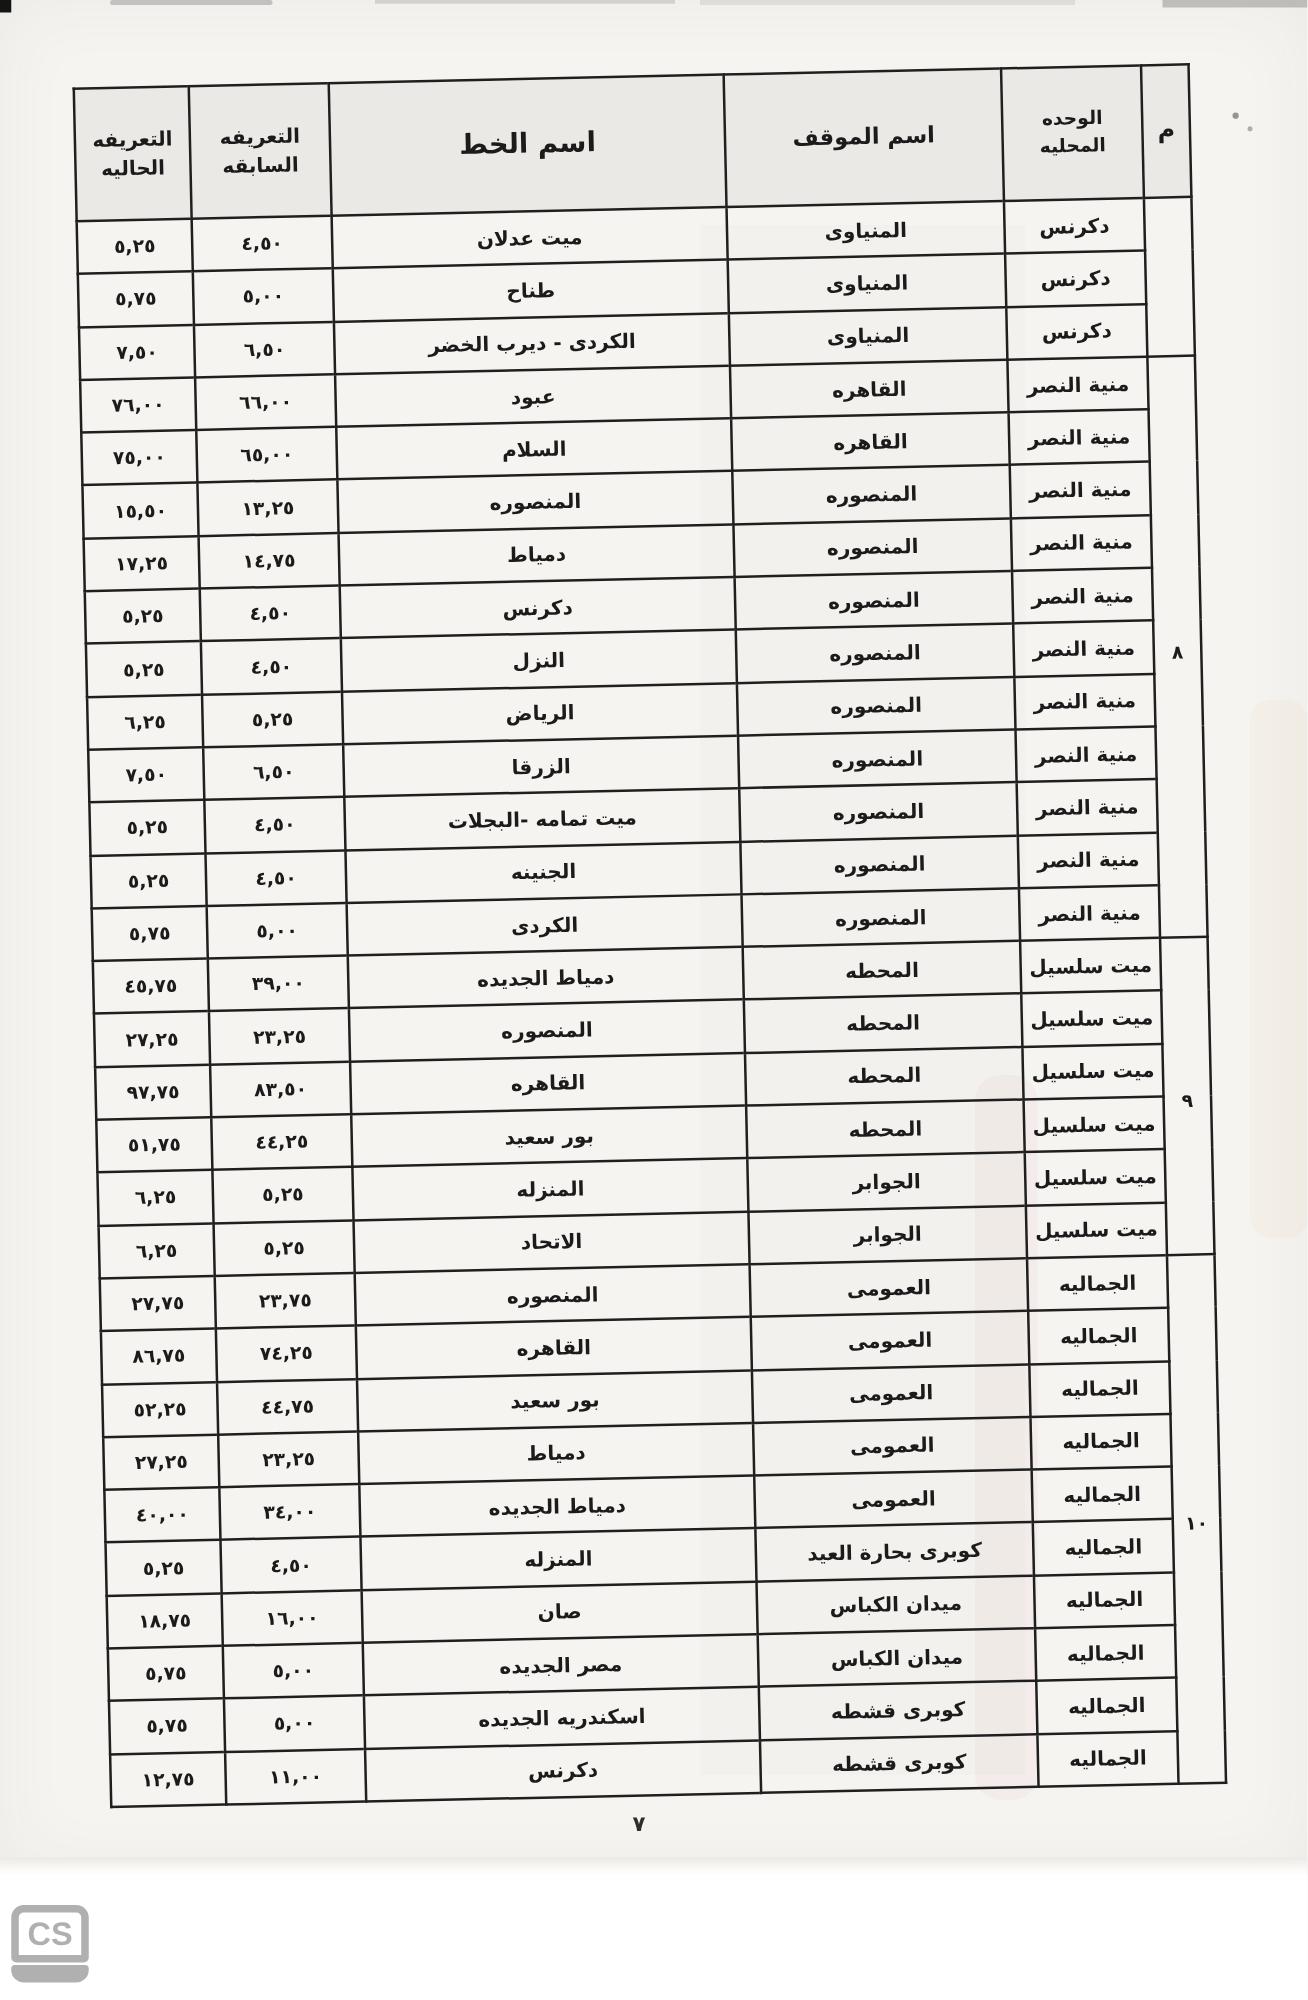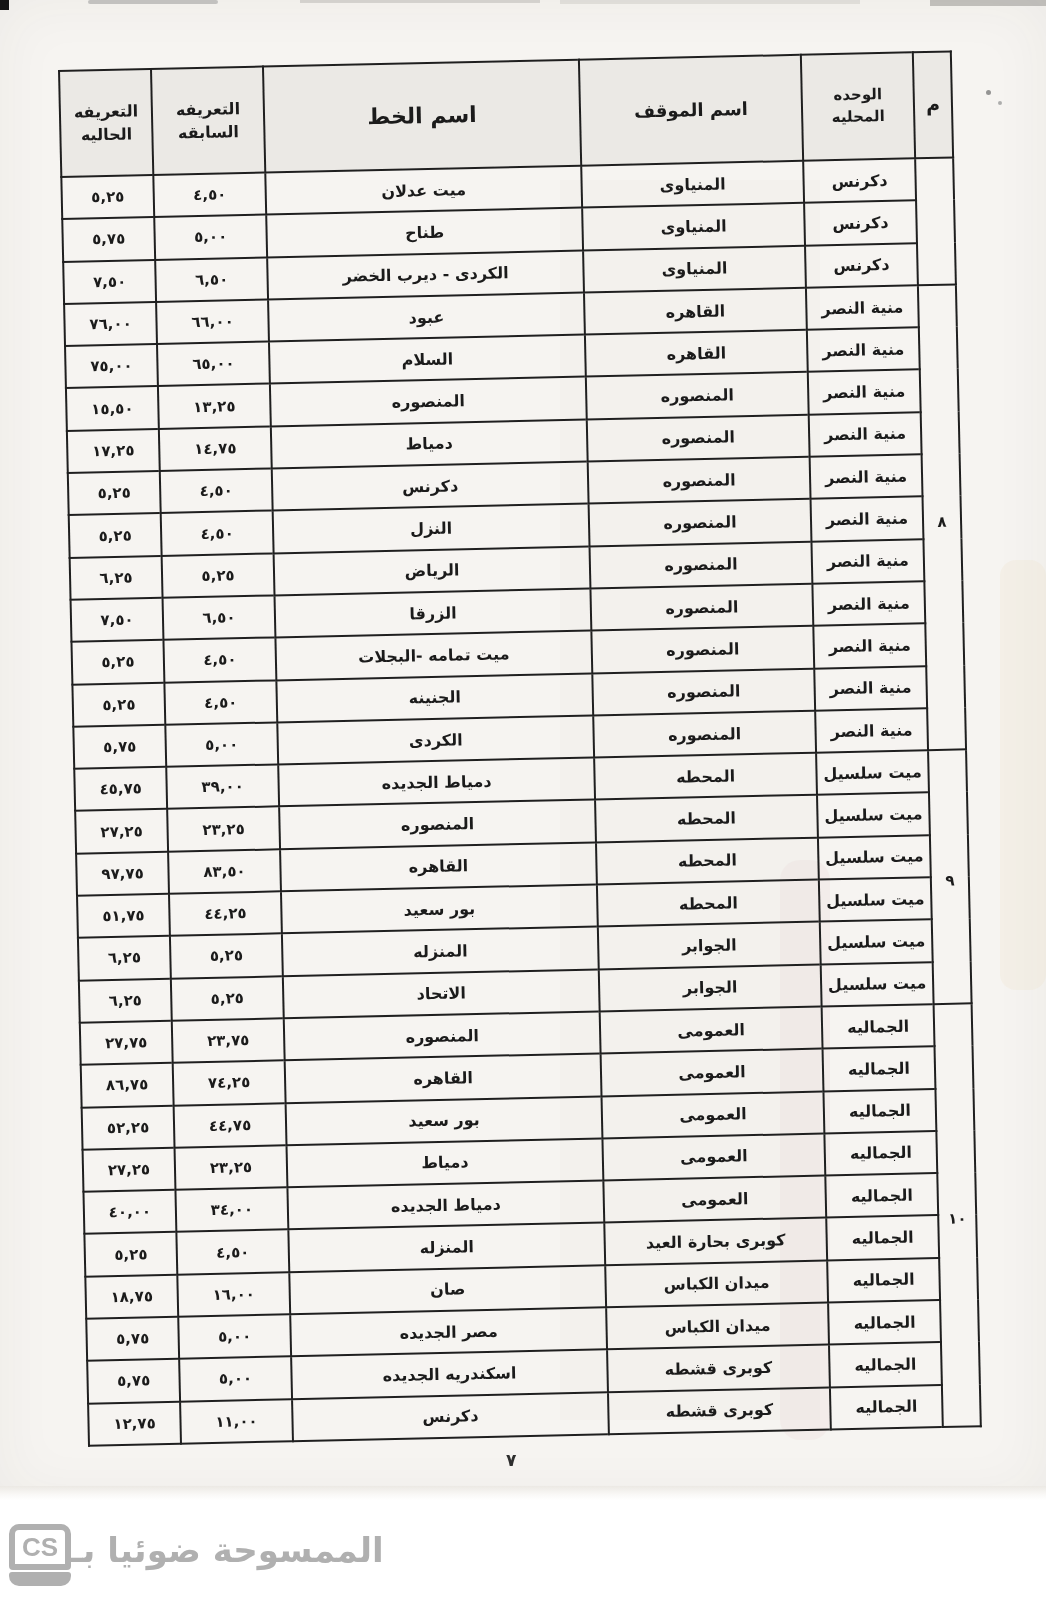--- a/index.html
+++ b/index.html
@@ -389,14 +389,13 @@
 
   <div class="page-number">٧</div>
   <div class="scan-edge"></div>
 </div>
 
 <div class="footer">
   <div class="cs-logo">
     <div class="cs-box">CS</div>
     <div class="cs-base"></div>
   </div>
-  <div class="footer-arabic">الممسوحة ضوئيا بـ</div>
 </div>
 
 </body></html>

